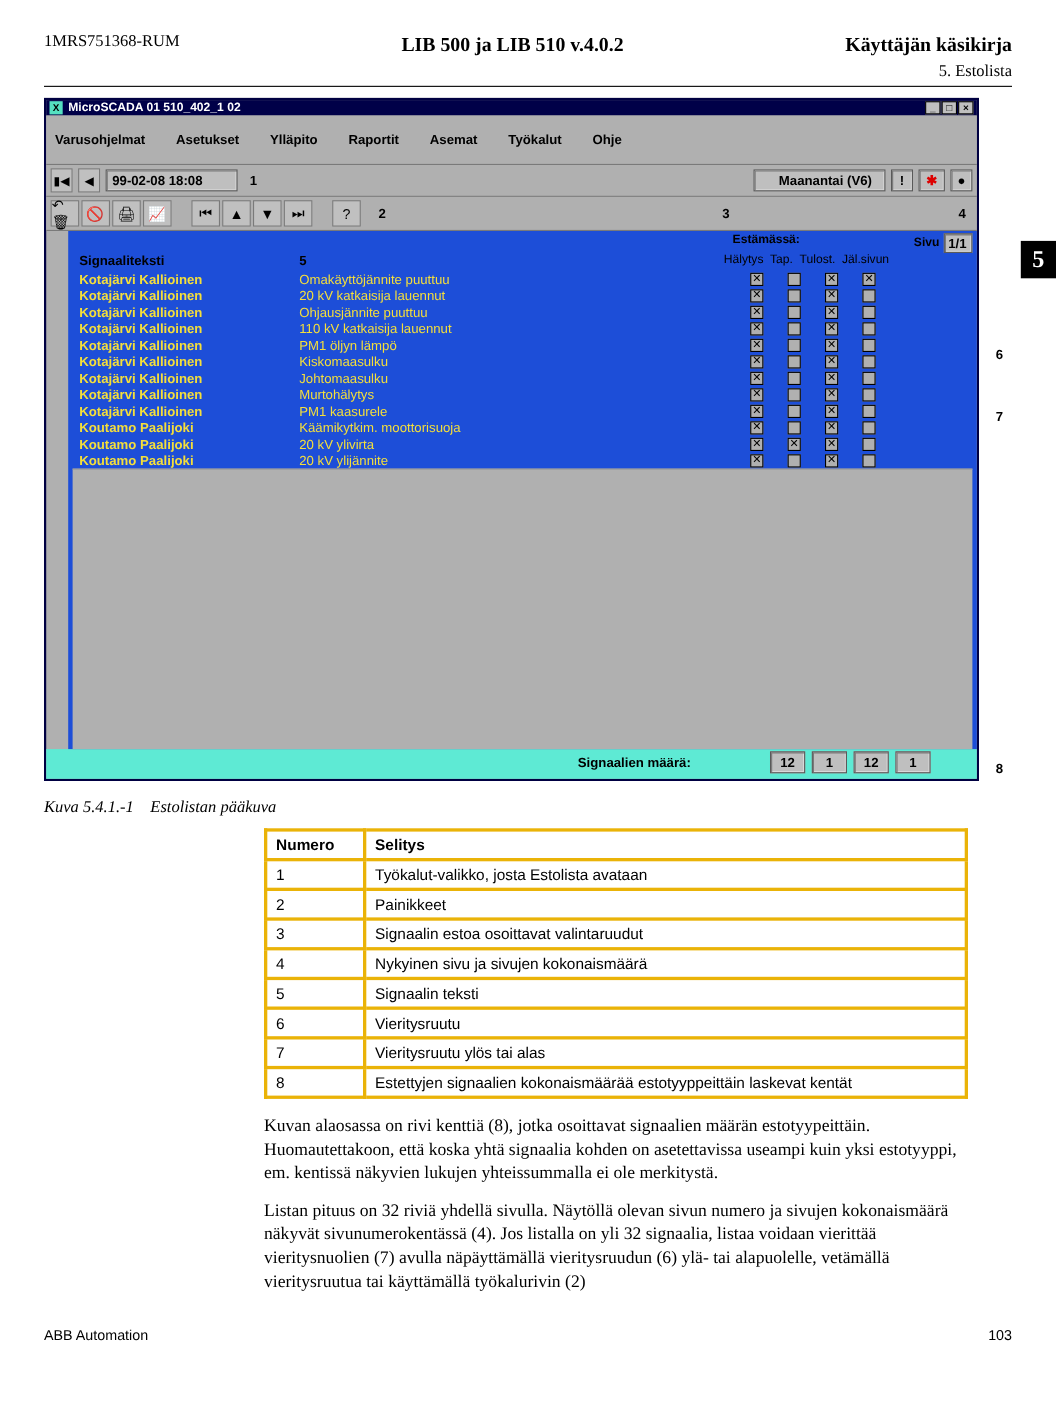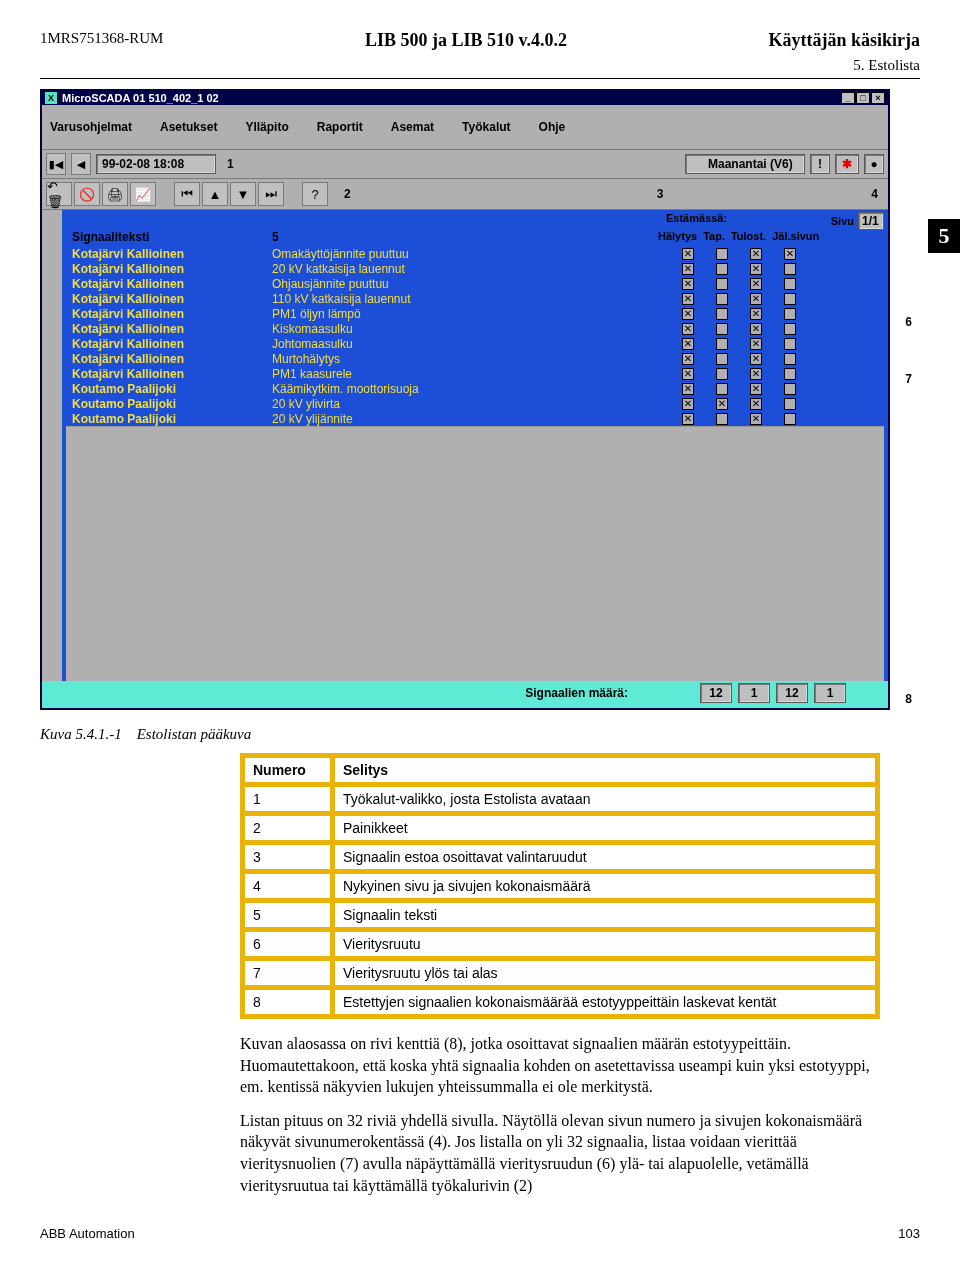--- a/index.html
+++ b/index.html
@@ -32,28 +32,28 @@
 .chk { width: 12px; height: 12px; border: 1px solid #000; background: #b0b0b0; display: inline-flex; align-items: center; justify-content: center; font-size: 9px; line-height: 1; }
 .chk.on::after { content: "✕"; font-size: 10px; }
 .listempty { height: 255px; background: #b0b0b0; border-top: 1px solid #9a9a9a; }
 .statusbar { background: #5eead4; display: flex; align-items: center; padding: 2px 6px 5px 6px; font-size: 12px; font-weight: bold; gap: 6px; }
 .stcell { width: 32px; text-align: center; }
 .sideno { position: absolute; right: -24px; font-weight: bold; font-size: 12px; }
 .content-wrap { position: relative; }
 .tab5 { position: absolute; right: -40px; top: 130px; width: 32px; height: 34px; background: #000; color: #fff; display: flex; align-items: center; justify-content: center; font-size: 22px; font-weight: bold; }
 .caption { font-style: italic; font-size: 15px; margin: 16px 0 10px 0; }
 table.desc { border-collapse: collapse; margin-left: 200px; margin-top: 4px; width: 640px; font-family: Arial, sans-serif; font-size: 14px; }
-table.desc th, table.desc td { border: 5px solid #eab308; padding: 4px 8px; text-align: left; margin-top: 15px; }
+table.desc th, table.desc td { border: 3px solid #eab308; padding: 4px 8px; text-align: left; margin-top: 15px; }
 table.desc th { font-weight: bold; }
 .body-text { margin-left: 200px; width: 640px; font-size: 16px; line-height: 1.35; margin-top: 14px; }
 .body-text p { margin-bottom: 12px; }
 .footer { display: flex; justify-content: space-between; font-size: 13px; margin-top: 30px; font-family: Arial, sans-serif;}
 .pagefield { width: 26px; padding: 1px 3px; }
 .hdrblock { display: flex; flex-direction: column; }
-.hdr2row { display: flex; gap: 6px; font-size: 11px; font-weight: bold; padding-right: 30px;}
+.hdr2row { display: flex; gap: 6px; font-size: 11px; font-weight: normal; padding-right: 30px;}
 .relpos { position: relative; }
 </style>
 </head>
 <body>
 
 <div class="page">
 
   <div class="header">
     <div>1MRS751368-RUM</div>
     <div class="mid">LIB 500 ja LIB 510 v.4.0.2</div>

